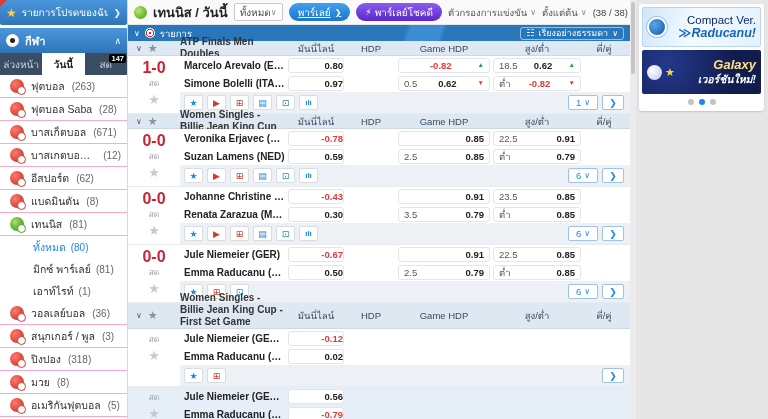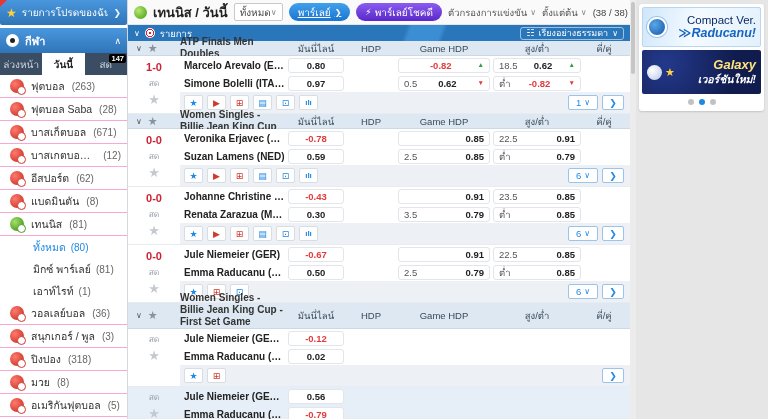--- a/index.html
+++ b/index.html
@@ -57,29 +57,29 @@
   .lg-rail{width:52px;min-width:52px;display:flex;align-items:center;gap:6px;padding-left:8px;}
   .lg-chev{color:#555;font-size:8px;cursor:pointer;}
   .lg-star{color:#8a939c;font-size:11px;cursor:pointer;}
   .lg-cols{flex:1;min-width:0;}
   .lg-title{font-weight:bold;color:#333;font-size:10px;line-height:12px;}
   .lg-col-label{text-align:center;color:#3a4a5a;font-size:9.5px;white-space:nowrap;}
 
   .match{display:flex;background:#fff;border-bottom:1px solid #e8ecf0;}
   .match.alt{background:#e6eef7;}
   .rail{width:52px;min-width:52px;display:flex;flex-direction:column;align-items:center;padding-top:3px;}
-  .score{color:#cc2233;font-weight:bold;font-size:11px;height:17px;line-height:17px;}
+  .score{color:#cc2233;font-weight:bold;font-size:16px;height:17px;line-height:17px;}
   .score:empty{display:none;}
   .live{color:#98a0a8;font-size:8.5px;height:15px;line-height:15px;}
   .fav{color:#c3c9cf;font-size:13px;cursor:pointer;height:18px;line-height:18px;}
   .mbody{flex:1;min-width:0;display:flex;flex-direction:column;}
   .t-row{height:18px;}
   .team{font-weight:bold;color:#222;font-size:10px;white-space:nowrap;overflow:hidden;text-overflow:ellipsis;padding-left:4px;}
   .box{background:#fff;border:1px solid #e2e5e9;border-radius:3px;height:15px;display:flex;align-items:center;}
-  .ml-box{justify-content:center;gap:2px;}
+  .ml-box{justify-content:flex-end;gap:2px;}
   .pair{justify-content:space-between;padding:0 5px;gap:2px;}
   .pair .line{color:#555;font-size:9.5px;}
   .val{color:#222;font-weight:bold;font-size:9.5px;}
   .neg{color:#e23b3b !important;}
   .arr{font-size:6.5px;line-height:6.5px;}
   .arr.up{color:#2f9e44;}
   .arr.down{color:#e23b3b;}
   .arr:empty{display:none;}
   .cell-empty{height:15px;}
   .i-row{height:21px;background:#edf1f6;display:flex;align-items:center;gap:4px;padding:0 6px 0 4px;}

